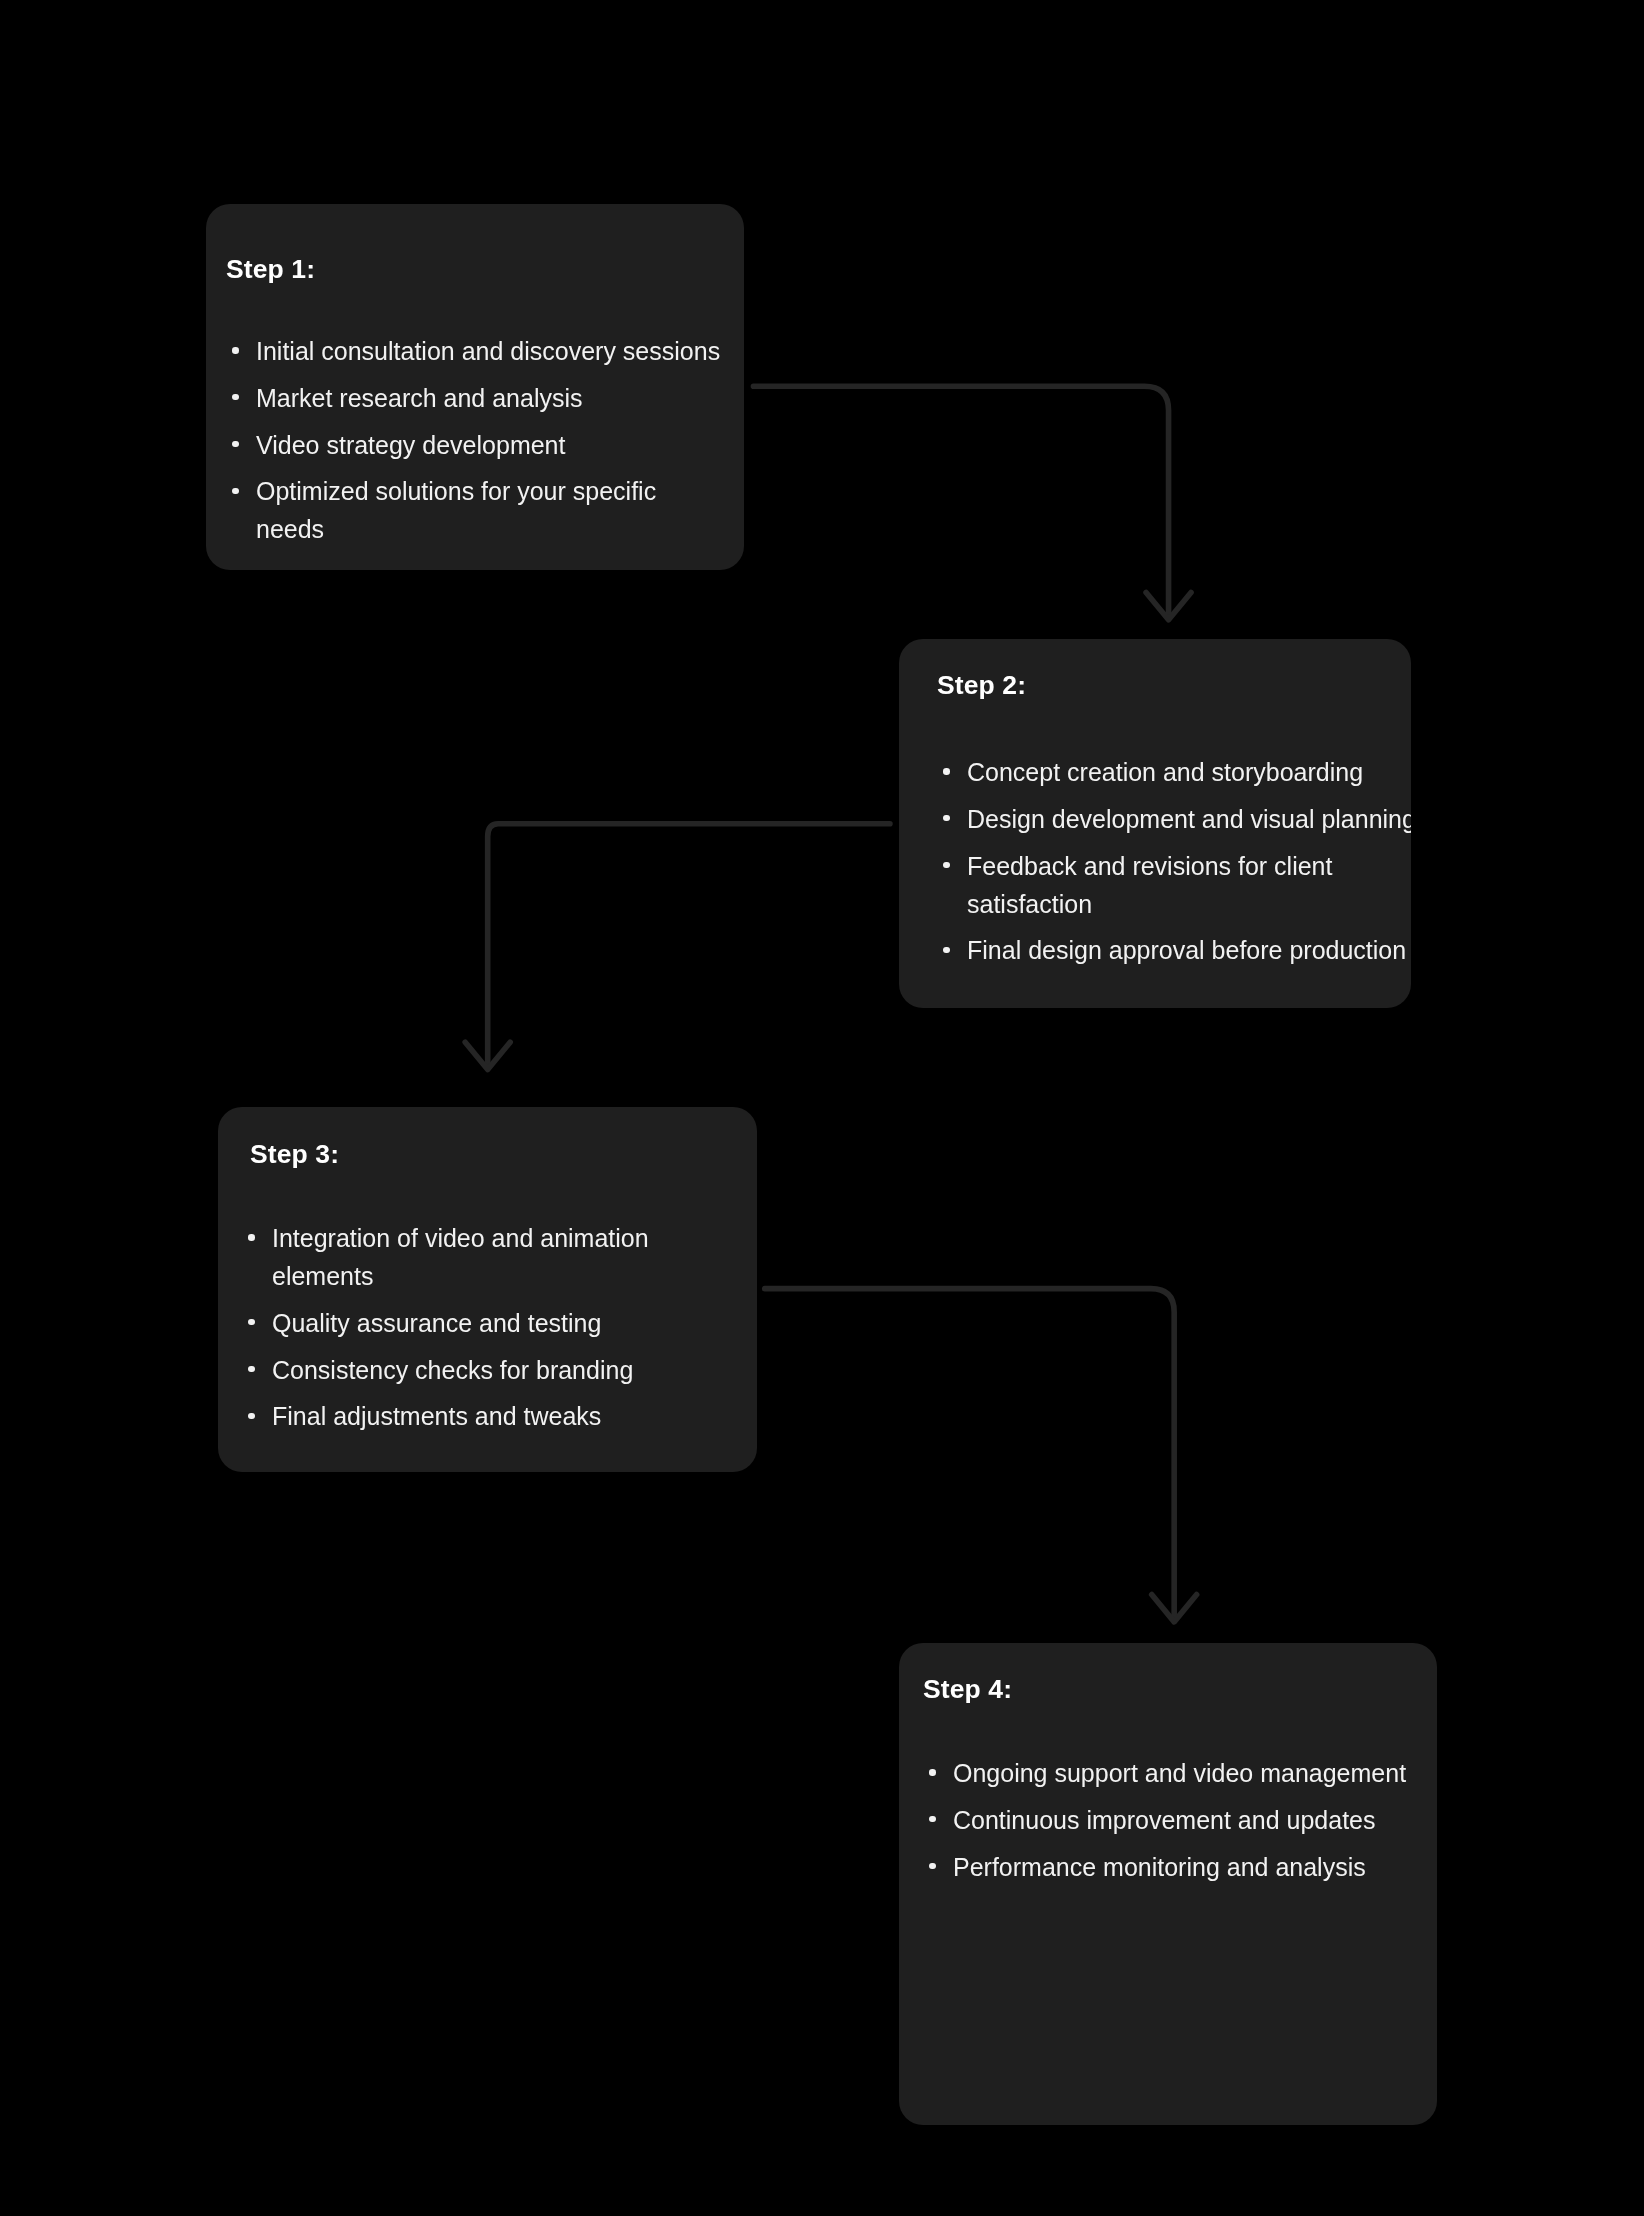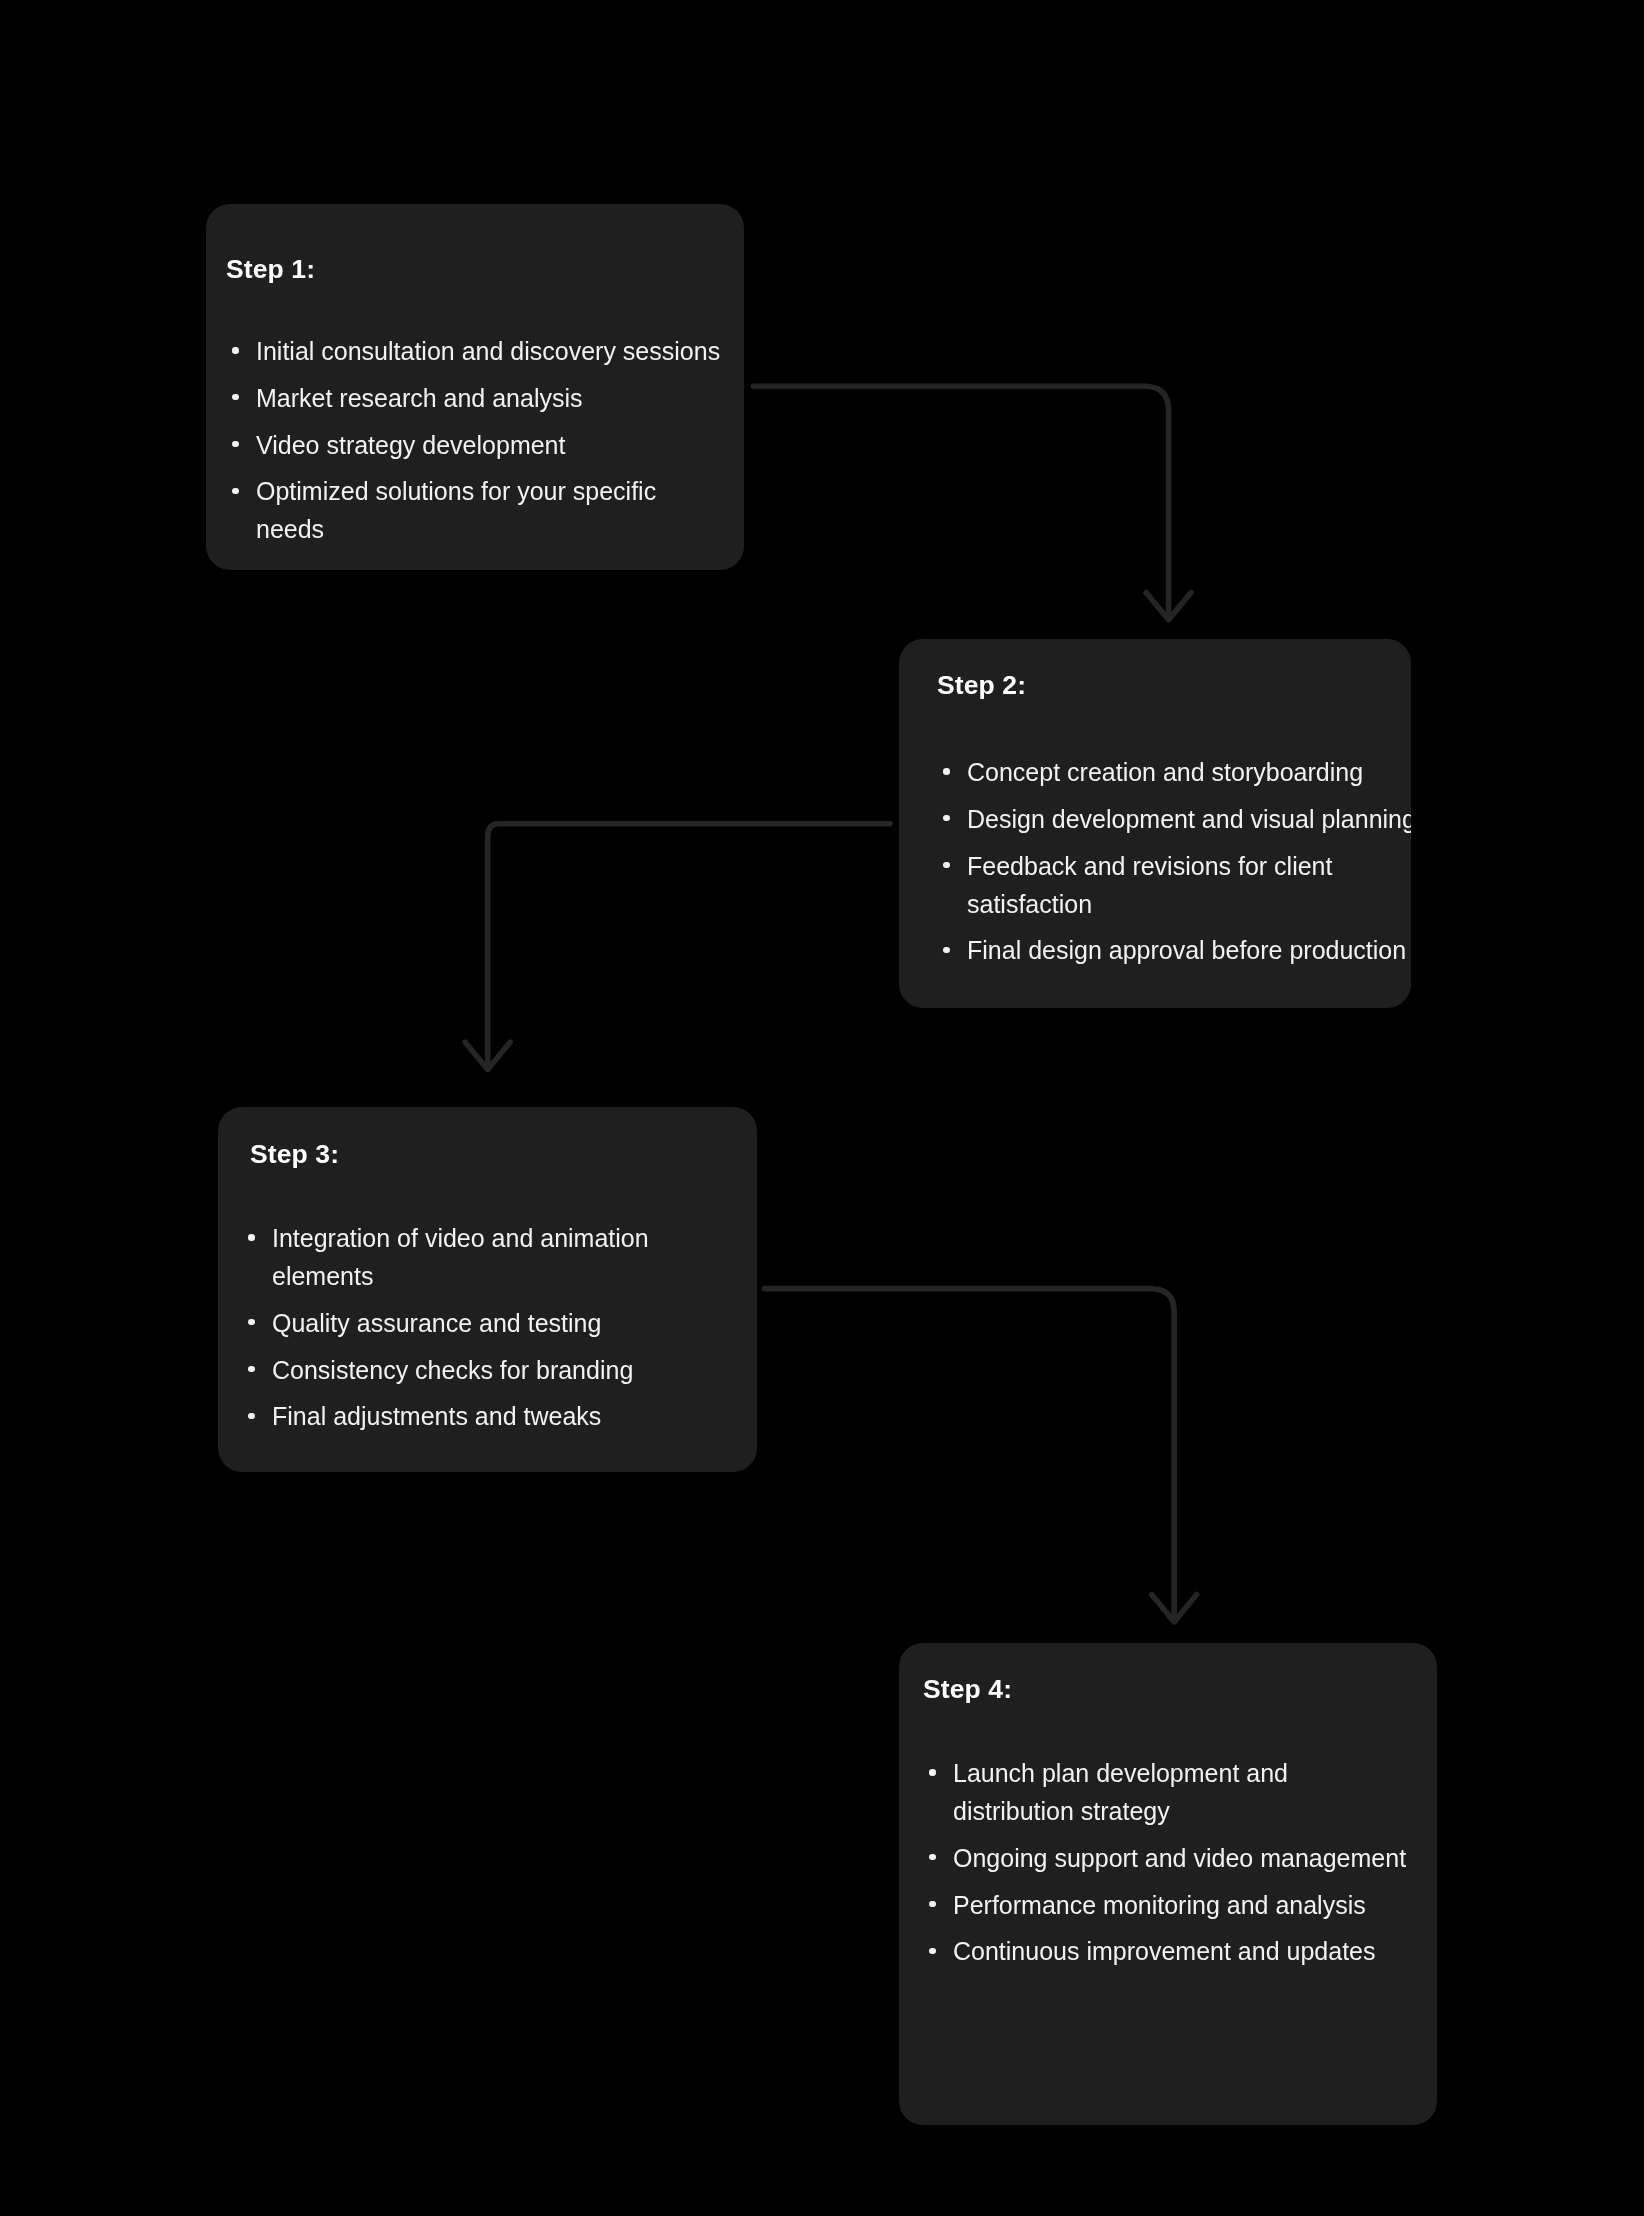--- a/index.html
+++ b/index.html
@@ -210,31 +210,27 @@
         <span>Final adjustments and tweaks</span>
       </li>
     </ul>
   </div>
 
   <div class="step-card" id="card-step-4" style="background: rgb(31, 31, 31);">
     <h3 class="step-title" style="color: rgb(255, 255, 255);">Step 4:</h3>
     <ul class="step-list">
       <li style="color: rgb(242, 242, 242);">
         <span class="bullet" style="background: rgb(242, 242, 242);"></span>
-        <span>Launch plan development and distribution strategy</span>
-      </li>
-      <li style="color: rgb(242, 242, 242);">
-        <span class="bullet" style="background: rgb(242, 242, 242);"></span>
         <span>Ongoing support and video management</span>
       </li>
       <li style="color: rgb(242, 242, 242);">
         <span class="bullet" style="background: rgb(242, 242, 242);"></span>
+        <span>Continuous improvement and updates</span>
+      </li>
+      <li style="color: rgb(242, 242, 242);">
+        <span class="bullet" style="background: rgb(242, 242, 242);"></span>
         <span>Performance monitoring and analysis</span>
       </li>
-      <li style="color: rgb(242, 242, 242);">
-        <span class="bullet" style="background: rgb(242, 242, 242);"></span>
-        <span>Continuous improvement and updates</span>
-      </li>
     </ul>
   </div>
 
 </div>
 
 
 </body></html>

